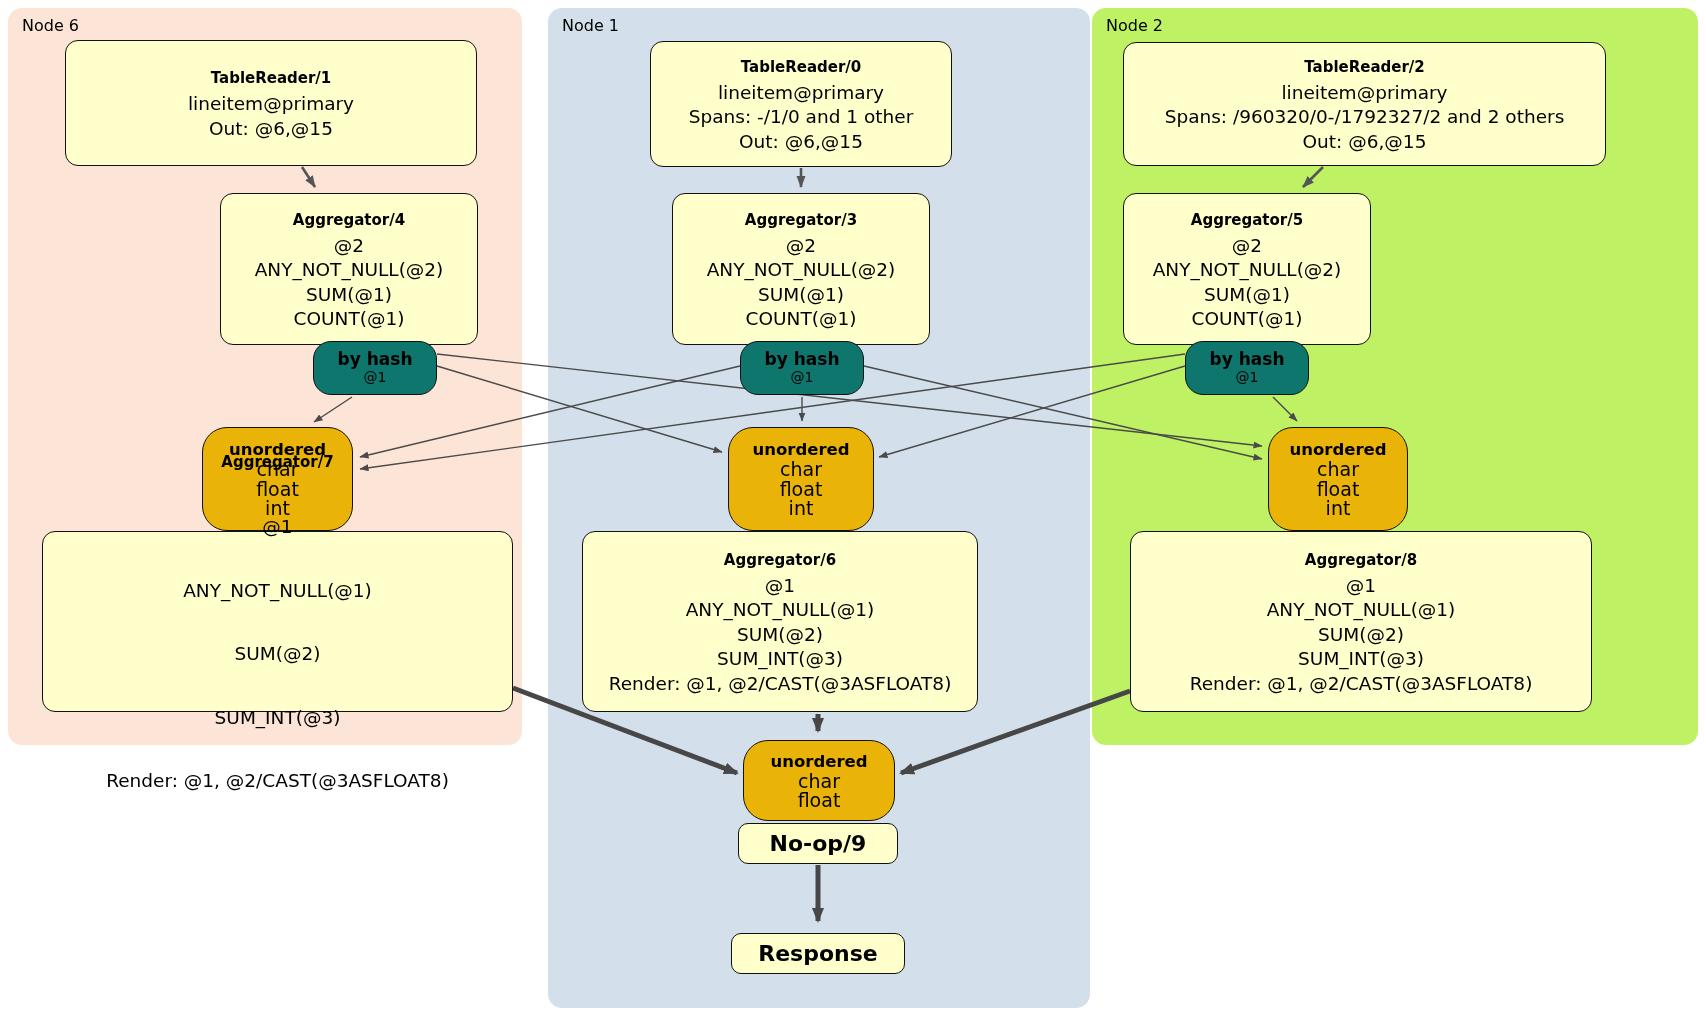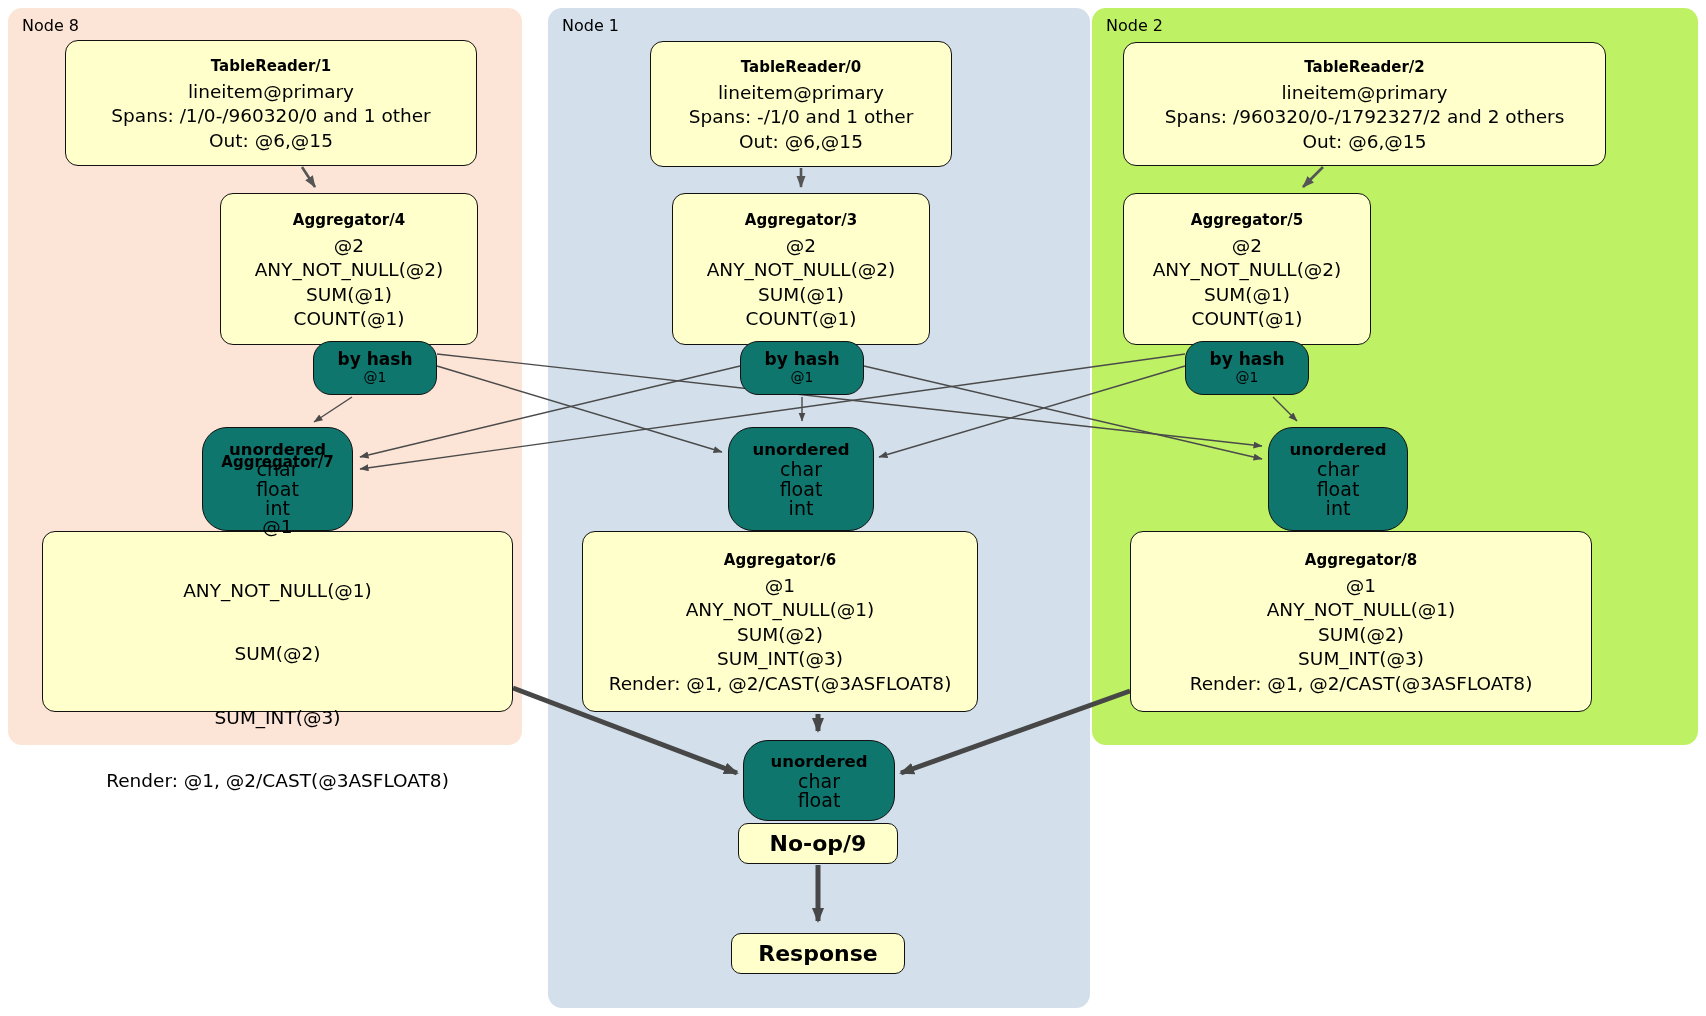--- a/index.html
+++ b/index.html
@@ -14,34 +14,34 @@
   .box { position: absolute; z-index: 2; background: #ffffcc; border: 1.6px solid #111;
          border-radius: 13px; display: flex; flex-direction: column; justify-content: center;
          align-items: center; text-align: center; box-sizing: border-box; padding: 2px 4px; }
   .proc-title { font-weight: bold; font-size: 15px; line-height: 27px; white-space: nowrap; }
   .proc-line  { font-size: 18.5px; line-height: 24.5px; white-space: nowrap; }
 
   .router { background: #0f766e; border-radius: 18px; }
   .router-title { font-weight: bold; font-size: 17px; line-height: 19px; white-space: nowrap; }
   .router-sub   { font-size: 14px; line-height: 17px; white-space: nowrap; }
 
-  .sync { background: #0f766e; border-radius: 25px; }
+  .sync { background: #eab308; border-radius: 25px; }
   .sync-title { font-weight: bold; font-size: 16.5px; line-height: 21px; white-space: nowrap; }
   .sync-line  { font-size: 19px; line-height: 19.5px; white-space: nowrap; }
 
   .small-proc { border-radius: 10px; }
   .small-proc .proc-title { font-size: 22px; line-height: 28px; }
 </style>
 </head>
 <body>
 
 <div class="canvas">
 
   <div class="panel" style="left:8px; top:8px; width:514px; height:737px; background:#fce4d6;">
-    <div class="panel-label">Node 8</div>
+    <div class="panel-label">Node 6</div>
   </div>
   <div class="panel" style="left:548px; top:8px; width:542px; height:1000px; background:#d3e0eb;">
     <div class="panel-label">Node 1</div>
   </div>
   <div class="panel" style="left:1092px; top:8px; width:606px; height:737px; background:#bef264;">
     <div class="panel-label">Node 2</div>
   </div>
 
   <svg class="edges" width="1706" height="1016" viewBox="0 0 1706 1016">
     <defs>
@@ -78,21 +78,20 @@
       <line x1="513" y1="688" x2="737" y2="773" marker-end="url(#thick-arrow)"></line>
       <line x1="818" y1="714" x2="818" y2="731" marker-end="url(#thick-arrow)"></line>
       <line x1="1130" y1="691" x2="901" y2="773" marker-end="url(#thick-arrow)"></line>
       <line x1="818" y1="865" x2="818" y2="921" marker-end="url(#thick-arrow)"></line>
     </g>
   </svg>
 
   <div class="box" style="left:65px; top:40px; width:412px; height:126px;">
     <div class="proc-title">TableReader/1</div>
     <div class="proc-line">lineitem@primary</div>
-    <div class="proc-line">Spans: /1/0-/960320/0 and 1 other</div>
     <div class="proc-line">Out: @6,@15</div>
   </div>
   <div class="box" style="left:220px; top:193px; width:258px; height:152px;">
     <div class="proc-title">Aggregator/4</div>
     <div class="proc-line">@2</div>
     <div class="proc-line">ANY_NOT_NULL(@2)</div>
     <div class="proc-line">SUM(@1)</div>
     <div class="proc-line">COUNT(@1)</div>
   </div>
   <div class="box router" style="left:313px; top:341px; width:124px; height:54px;">

